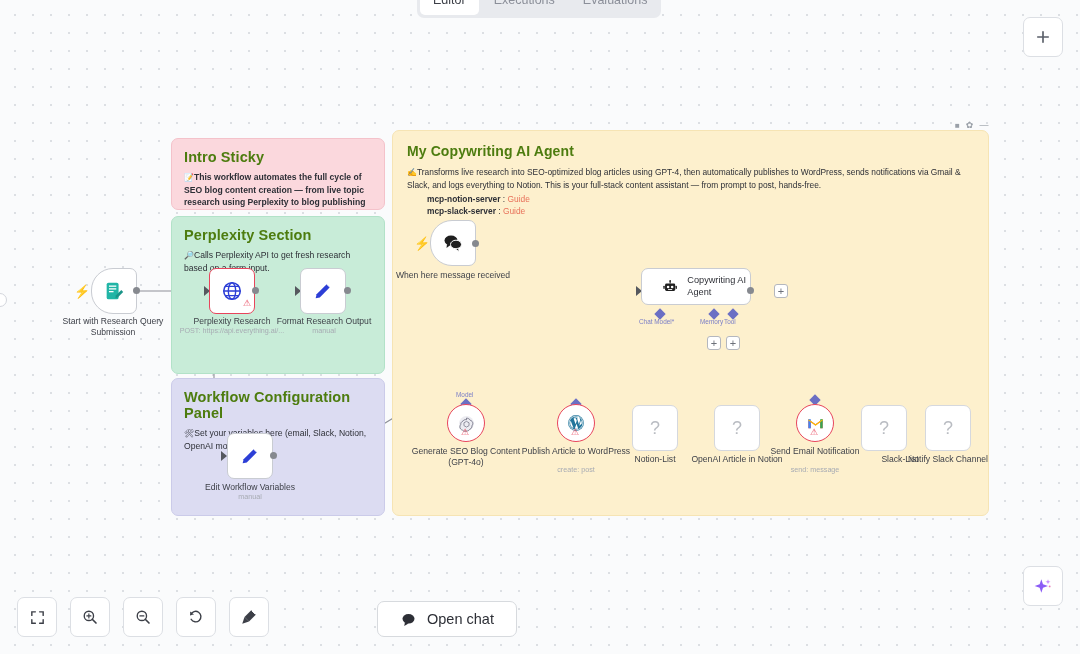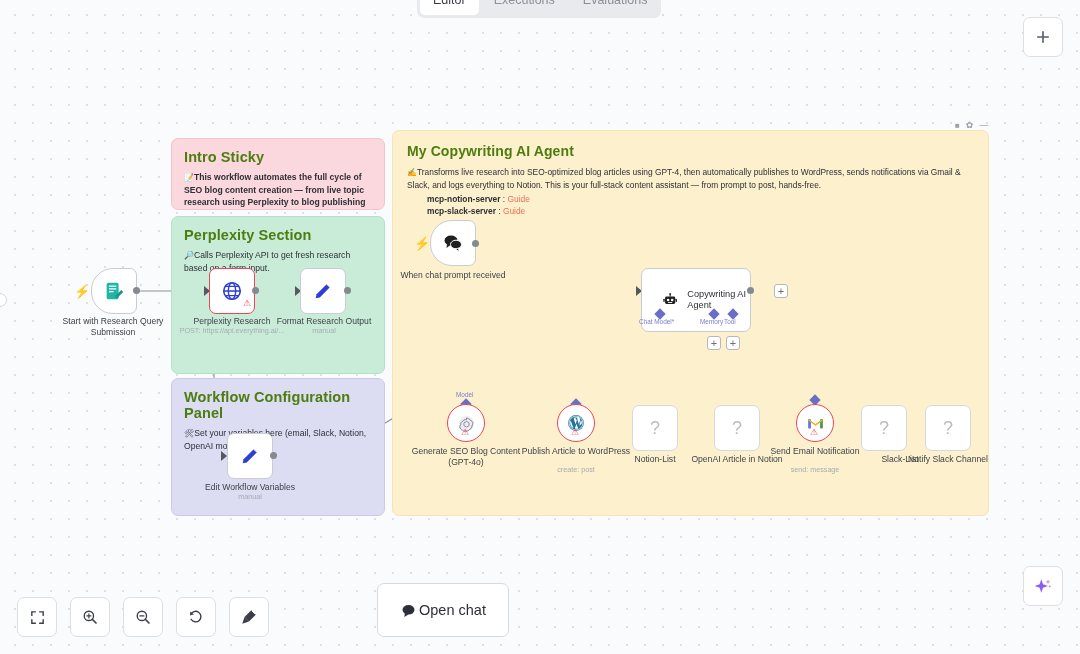--- a/index.html
+++ b/index.html
@@ -167,24 +167,24 @@
     display: flex; gap: 14px; align-items: center;
   }
   #execute-workflow-button {
     height: 42px; padding: 0 22px;
     background: #ff6d5a; border: none; border-radius: 7px;
     color: #ffffff; font-size: 14.5px;
     display: flex; align-items: center; gap: 10px;
     font-family: "Liberation Sans", sans-serif;
   }
   #open-chat-button {
-    height: 54px; padding: 0 22px;
+    height: 36px; padding: 0 22px;
     background: #ffffff; border: 1px solid #d7dade; border-radius: 7px;
     color: #2d2f36; font-size: 14.5px;
-    display: flex; align-items: center; gap: 2px;
+    display: flex; align-items: center; gap: 10px;
     font-family: "Liberation Sans", sans-serif;
   }
 
   #edge-layer { position: absolute; left: 0; top: 0; width: 1080px; height: 654px; pointer-events: none; }
   .emoji { font-size: 8px; }
 </style>
 </head>
 <body>
 
 <div id="canvas">
@@ -321,24 +321,24 @@
   <div class="bolt" style="left:414px;top:236px;">⚡</div>
   <div class="node node-trigger" style="left:430px;top:220px;">
     <svg width="24" height="24" viewBox="0 0 24 24">
       <ellipse cx="10" cy="9.5" rx="6.5" ry="5" fill="#1f1f1f"></ellipse>
       <path d="M6 13 L5.5 17 L9.5 14 Z" fill="#1f1f1f"></path>
       <ellipse cx="15" cy="13.5" rx="5.5" ry="4.3" fill="#1f1f1f" stroke="#fff" stroke-width="1"></ellipse>
       <path d="M17.5 17 L18 20.5 L14.5 18 Z" fill="#1f1f1f" stroke="#fff" stroke-width=".8"></path>
     </svg>
   </div>
   <div class="port" style="left:472px;top:240px;"></div>
-  <div class="node-label" style="left:453px;top:270px;">When chat prompt received</div>
+  <div class="node-label" style="left:453px;top:270px;">When here message received</div>
 
   <div class="port-in" style="left:636px;top:286px;"></div>
-  <div class="node" style="left:641px;top:268px;width:110px;height:64px;justify-content:flex-start;padding-left:20px;gap:9px;">
+  <div class="node" style="left:641px;top:268px;width:110px;height:37px;justify-content:flex-start;padding-left:20px;gap:9px;">
     <svg width="22" height="22" viewBox="0 0 24 24">
       <rect x="4.5" y="7" width="15" height="11" rx="2.2" fill="#1f1f1f"></rect>
       <circle cx="9" cy="12" r="1.9" fill="#fff"></circle>
       <circle cx="15" cy="12" r="1.9" fill="#fff"></circle>
       <rect x="9" y="15" width="6" height="1.3" fill="#fff"></rect>
       <rect x="11.2" y="3.3" width="1.6" height="3.5" fill="#1f1f1f"></rect>
       <circle cx="12" cy="3" r="1.3" fill="#1f1f1f"></circle>
       <rect x="2" y="10" width="2" height="5" rx="1" fill="#1f1f1f"></rect>
       <rect x="20" y="10" width="2" height="5" rx="1" fill="#1f1f1f"></rect>
     </svg>

